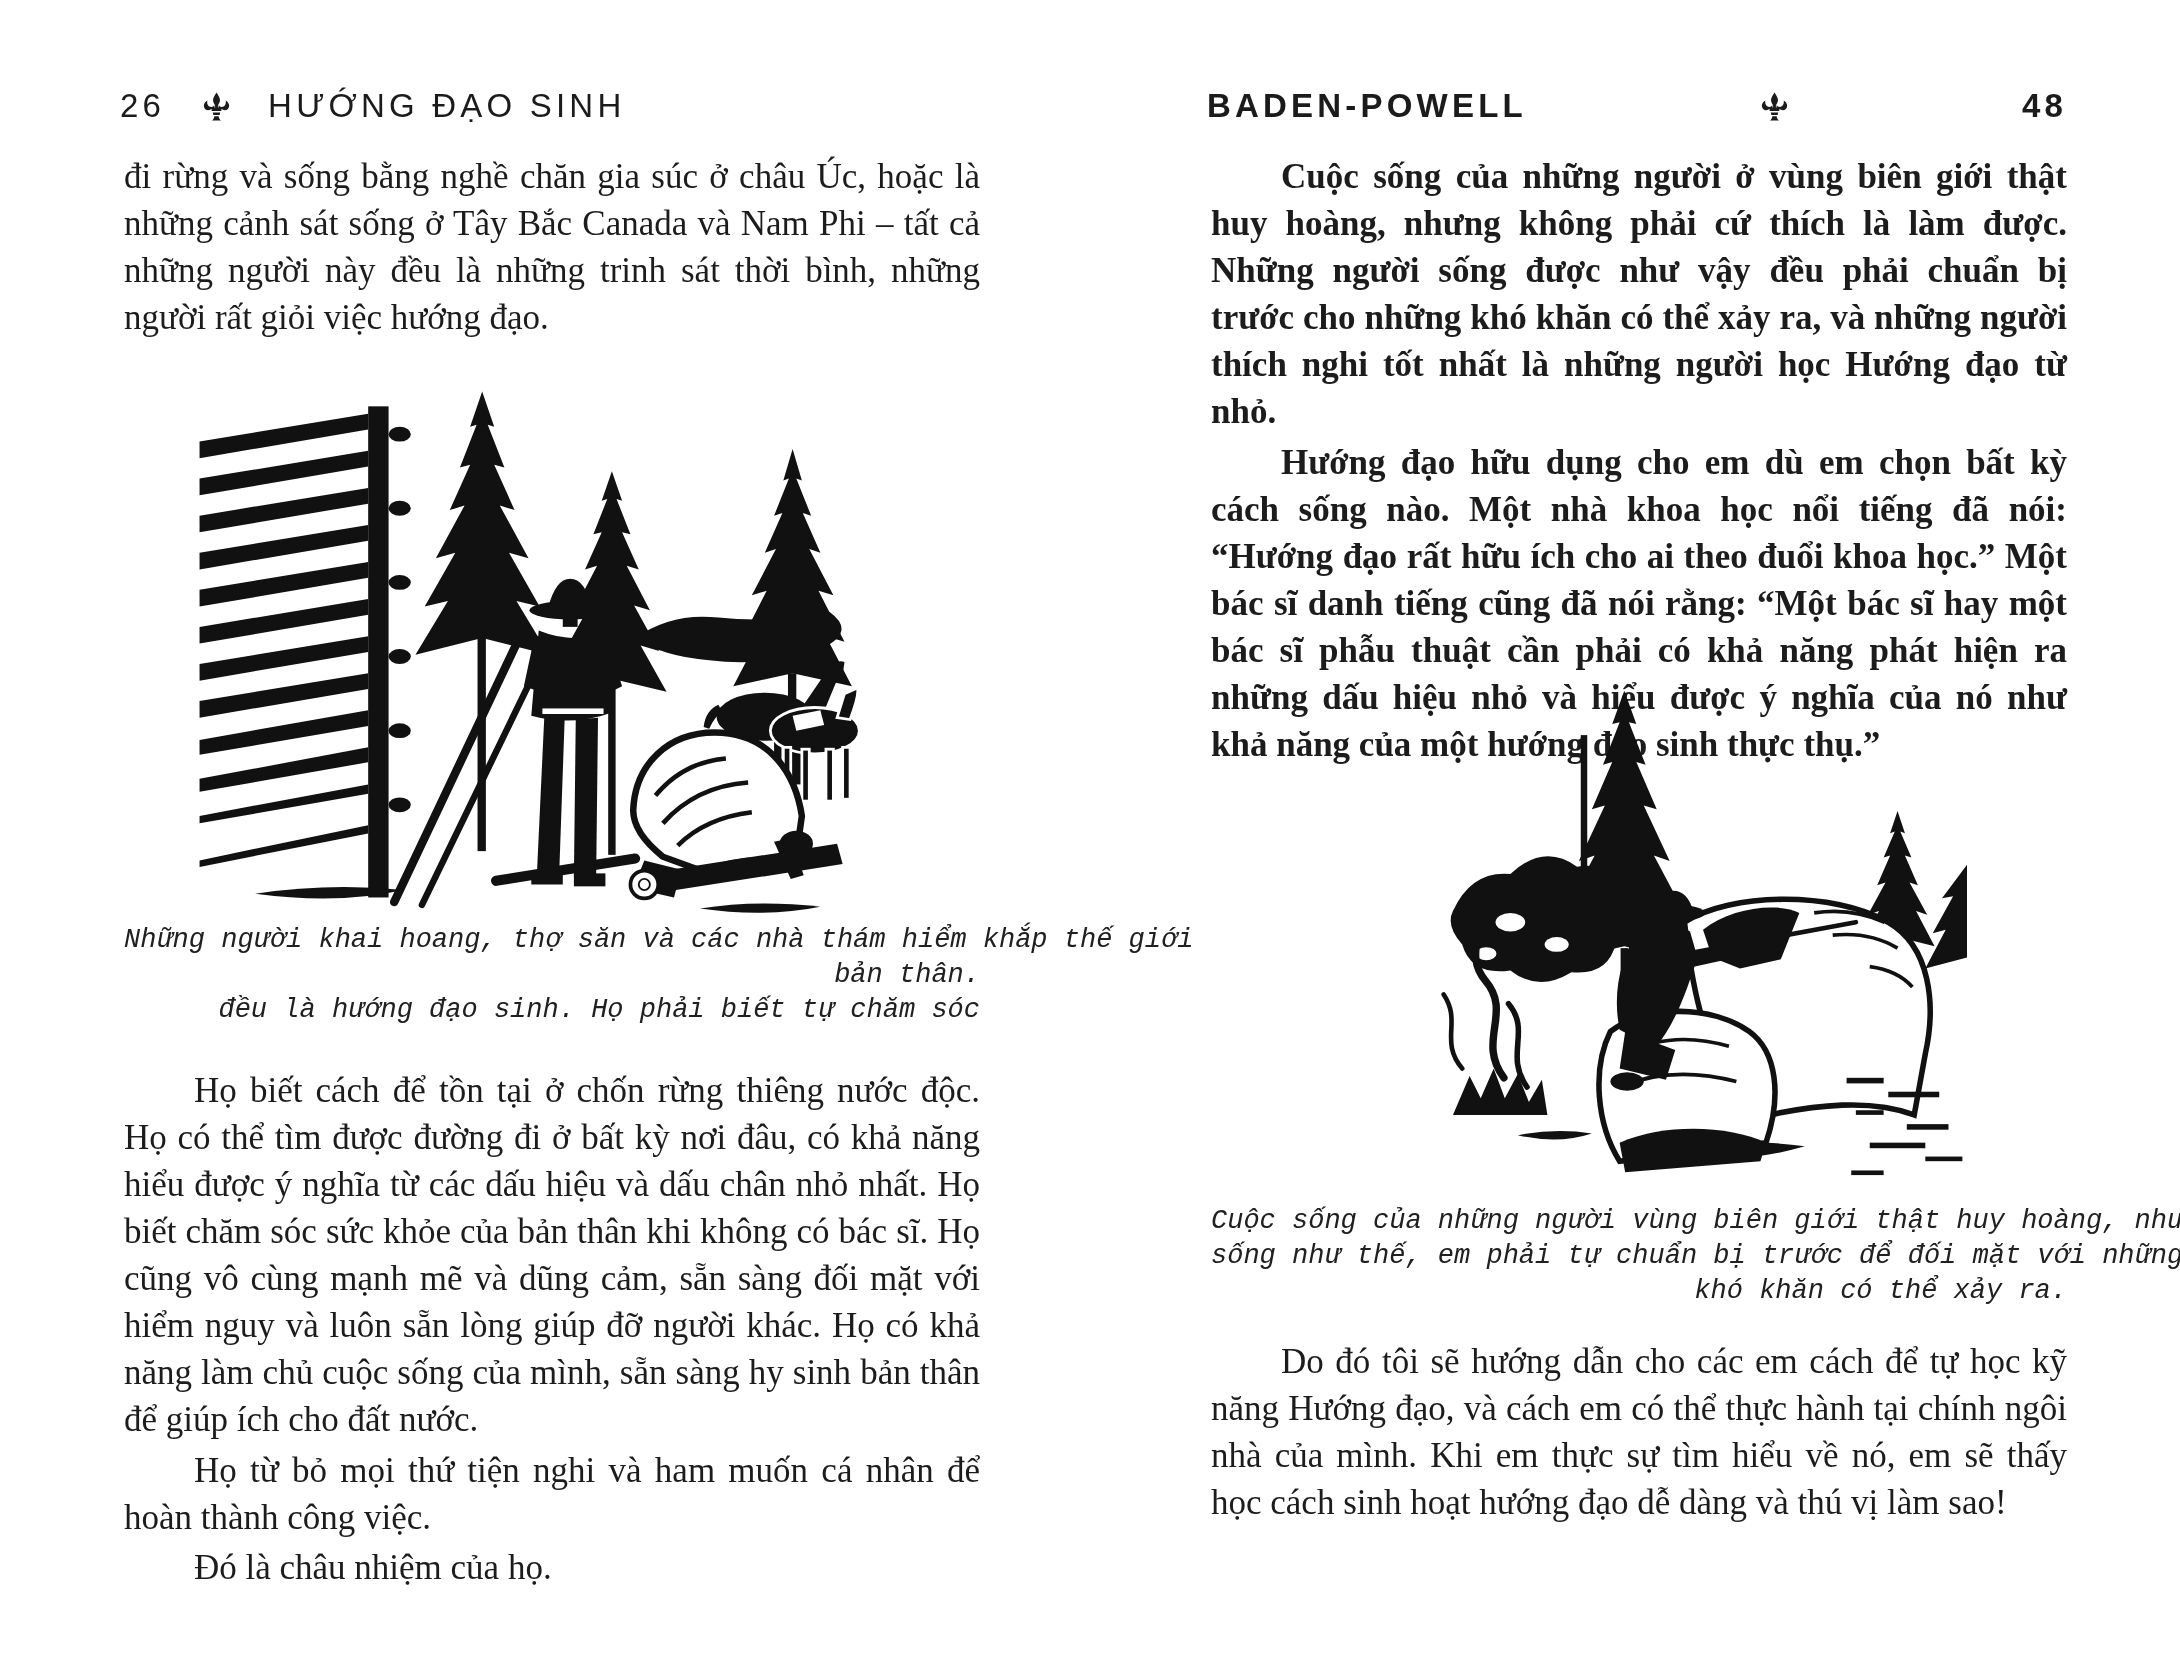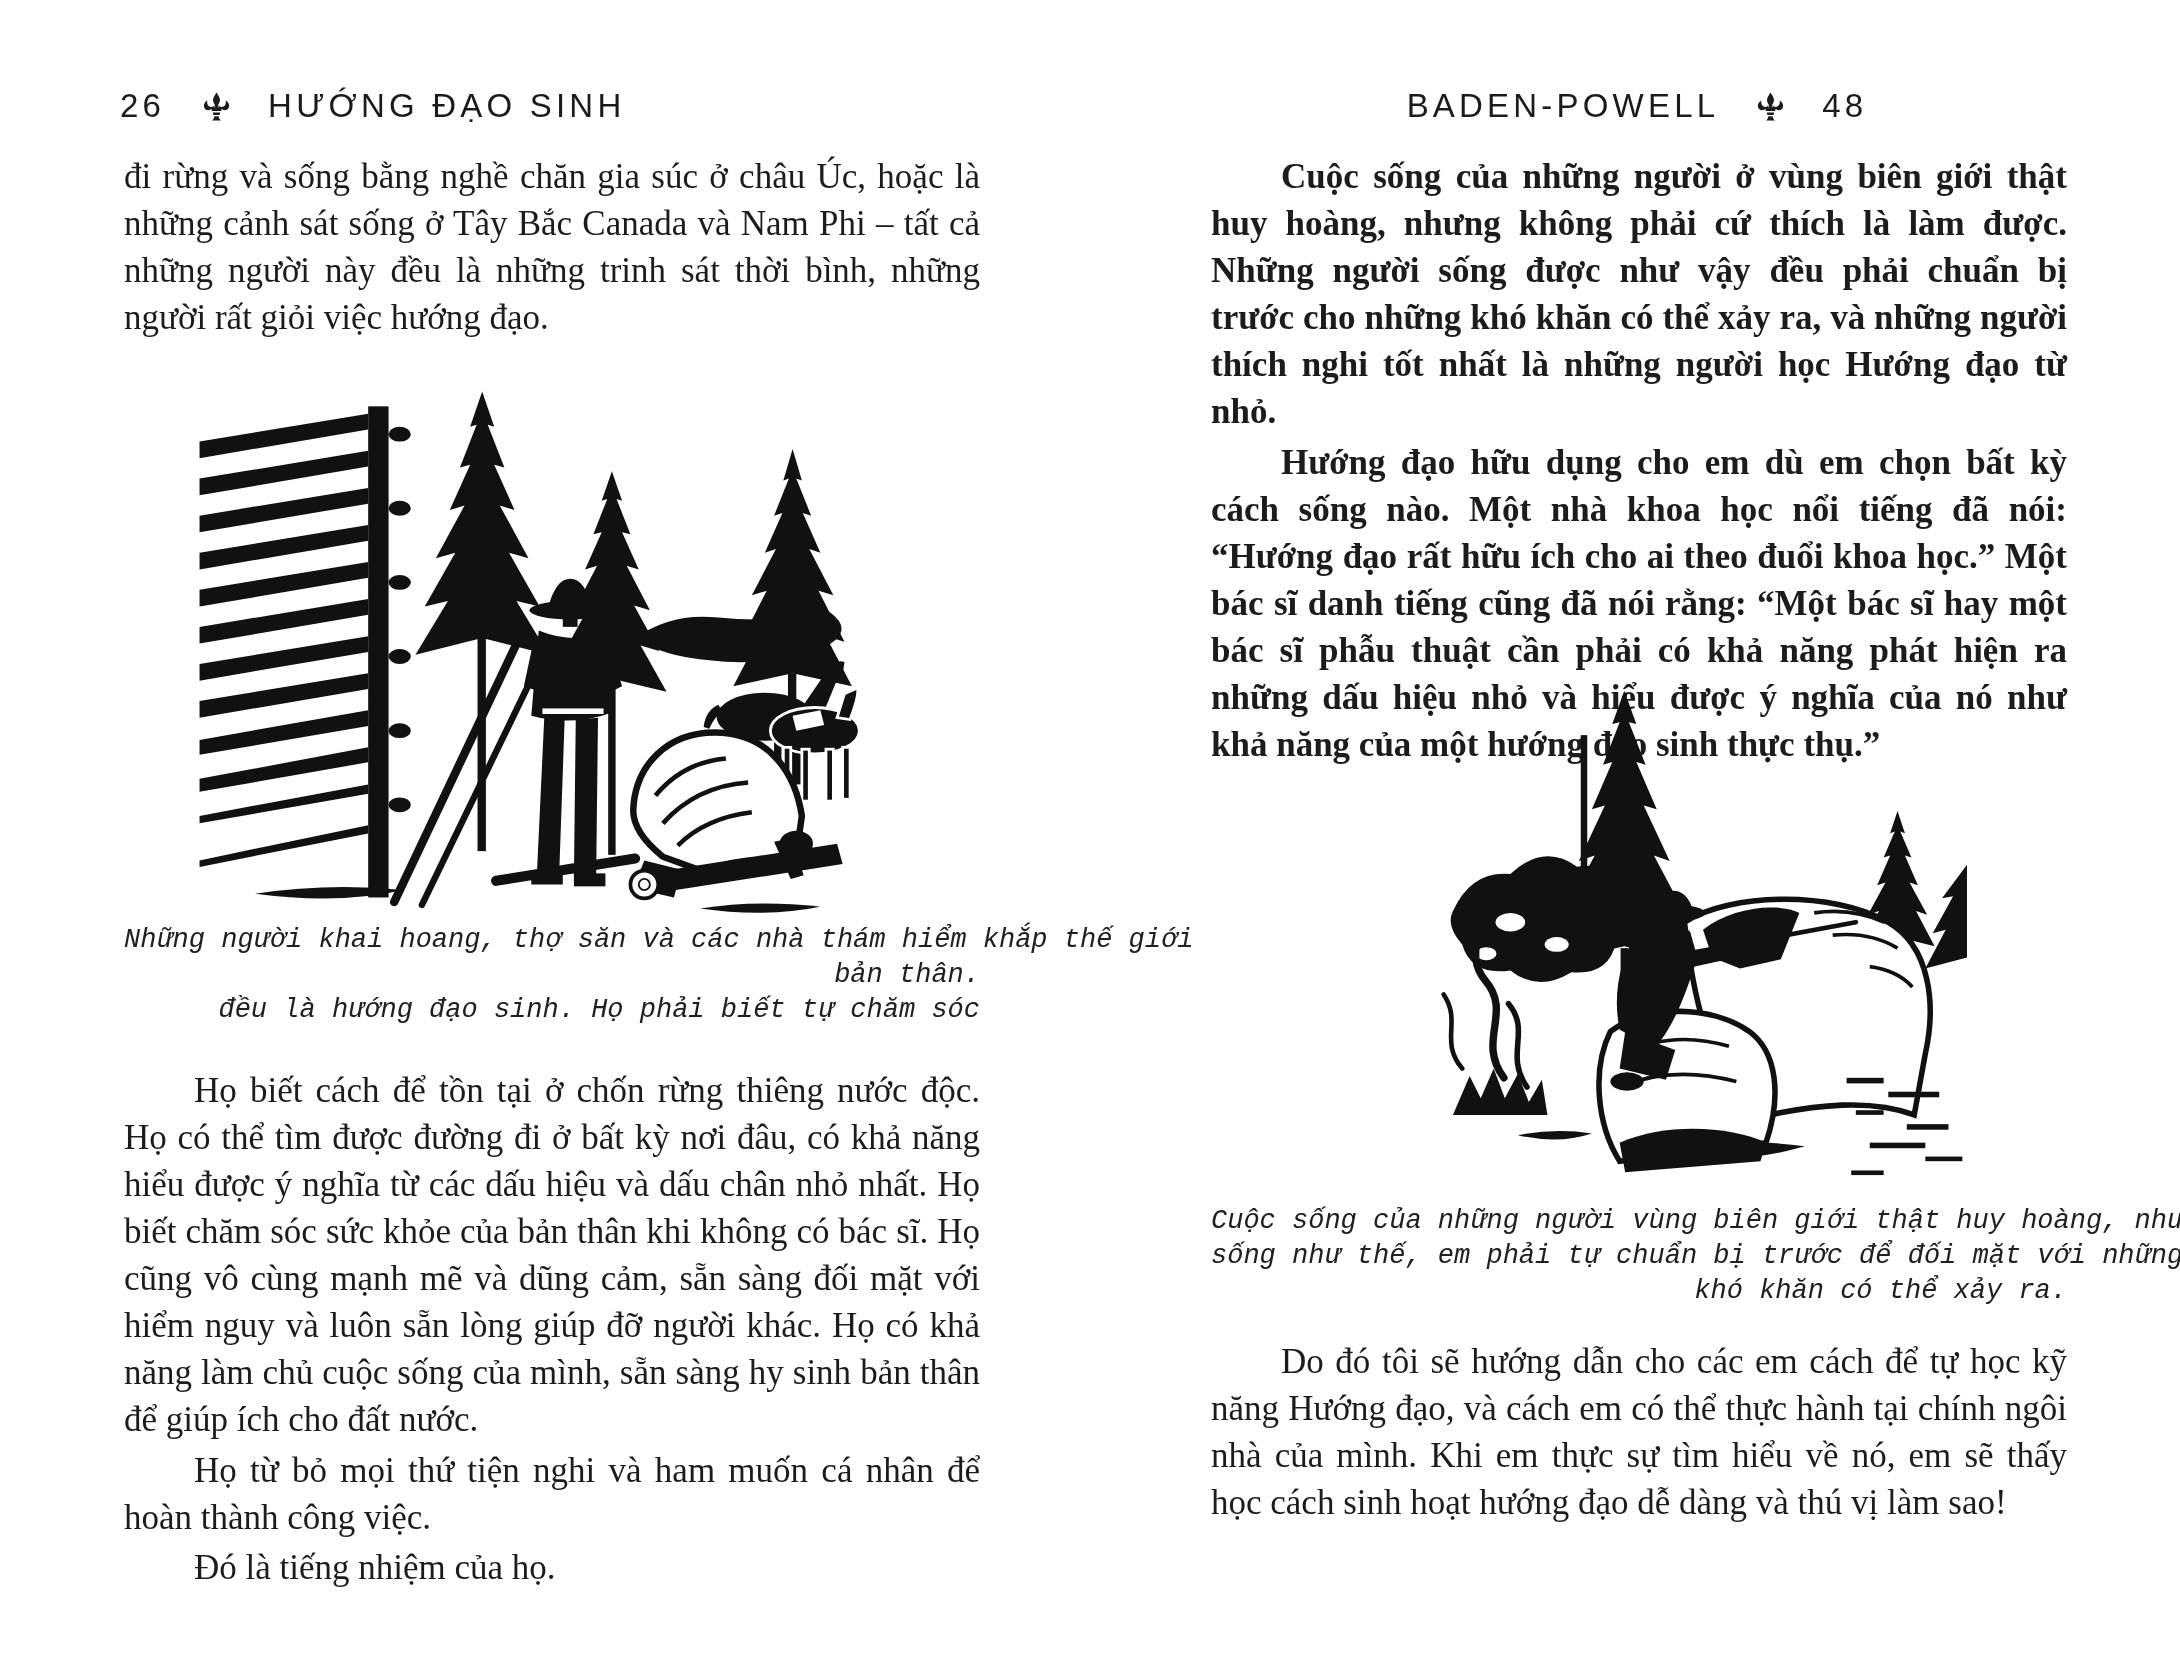--- a/index.html
+++ b/index.html
@@ -15,21 +15,21 @@
   .page-left  { left:120px;  width:860px; }
   .page-right { left:1207px; width:860px; }
 
   .running-head {
     position:absolute; top:87px; left:0; right:0;
     display:flex; align-items:center; gap:36px;
     font-family:"Liberation Sans","DejaVu Sans",sans-serif;
     font-size:33px; letter-spacing:4.2px; color:#1b1b1b;
   }
   .page-left  .running-head { justify-content:flex-start; }
-  .page-right .running-head { justify-content:center; }
+  .page-right .running-head { justify-content:space-between;font-weight:bold; }
   .fleur { width:31px; height:33px; flex:0 0 auto; }
   .fleur svg { width:100%; height:100%; fill:#1b1b1b; }
 
   .block { position:absolute; left:4px; right:0; }
   .body-text {
     margin:0 0 3.7px 0;
     font-size:35px; line-height:47px;
     text-align:justify; color:#1c1c1c;
   }
   .indent { text-indent:70px; }
@@ -171,21 +171,21 @@
 
     <div class="block lp-cap caption">
       <div class="caption-line">Những người khai hoang, thợ săn và các nhà thám hiểm khắp thế giới</div>
       <div class="caption-line">bản thân.</div>
       <div class="caption-line">đều là hướng đạo sinh. Họ phải biết tự chăm sóc</div>
     </div>
 
     <div class="block lp-rest">
       <p class="body-text indent">Họ biết cách để tồn tại ở chốn rừng thiêng nước độc. Họ có thể tìm được đường đi ở bất kỳ nơi đâu, có khả năng hiểu được ý nghĩa từ các dấu hiệu và dấu chân nhỏ nhất. Họ biết chăm sóc sức khỏe của bản thân khi không có bác sĩ. Họ cũng vô cùng mạnh mẽ và dũng cảm, sẵn sàng đối mặt với hiểm nguy và luôn sẵn lòng giúp đỡ người khác. Họ có khả năng làm chủ cuộc sống của mình, sẵn sàng hy sinh bản thân để giúp ích cho đất nước.</p>
       <p class="body-text indent">Họ từ bỏ mọi thứ tiện nghi và ham muốn cá nhân để hoàn thành công việc.</p>
-      <p class="body-text indent">Đó là tiếng nhiệm của họ.</p>
+      <p class="body-text indent">Đó là châu nhiệm của họ.</p>
     </div>
   </div>
 
   <div class="page page-right">
 
     <div class="running-head">
       <span>BADEN-POWELL</span>
       <span class="fleur">
         <svg viewBox="0 0 24 24">
             <path d="M12 1.2c-1.6 2.5-2.7 4.1-2.7 6 0 1.4.8 2.7 1.6 3.8v2.4h2.2v-2.4c.8-1.1 1.6-2.4 1.6-3.8 0-1.9-1.1-3.5-2.7-6zM4.9 7.3C3.3 8.3 2.2 9.8 2.2 11.4c0 2 1.5 3.5 3.4 3.5 1 0 1.9-.4 2.5-1.1l.2 1.6h7.4l.2-1.6c.6.7 1.5 1.1 2.5 1.1 1.9 0 3.4-1.5 3.4-3.5 0-1.6-1.1-3.1-2.7-4.1.6 3.2-1 5-3 5-1.1 0-2-.6-2.5-1.5v1.9h-3.2v-1.9c-.5.9-1.4 1.5-2.5 1.5-2 0-3.6-1.8-3-5zM9.1 16.6l.5 1.9h4.8l.5-1.9zM10.3 19.5c0 1.3-.7 2.5-1.8 3.3h7c-1.1-.8-1.8-2-1.8-3.3z"></path>

